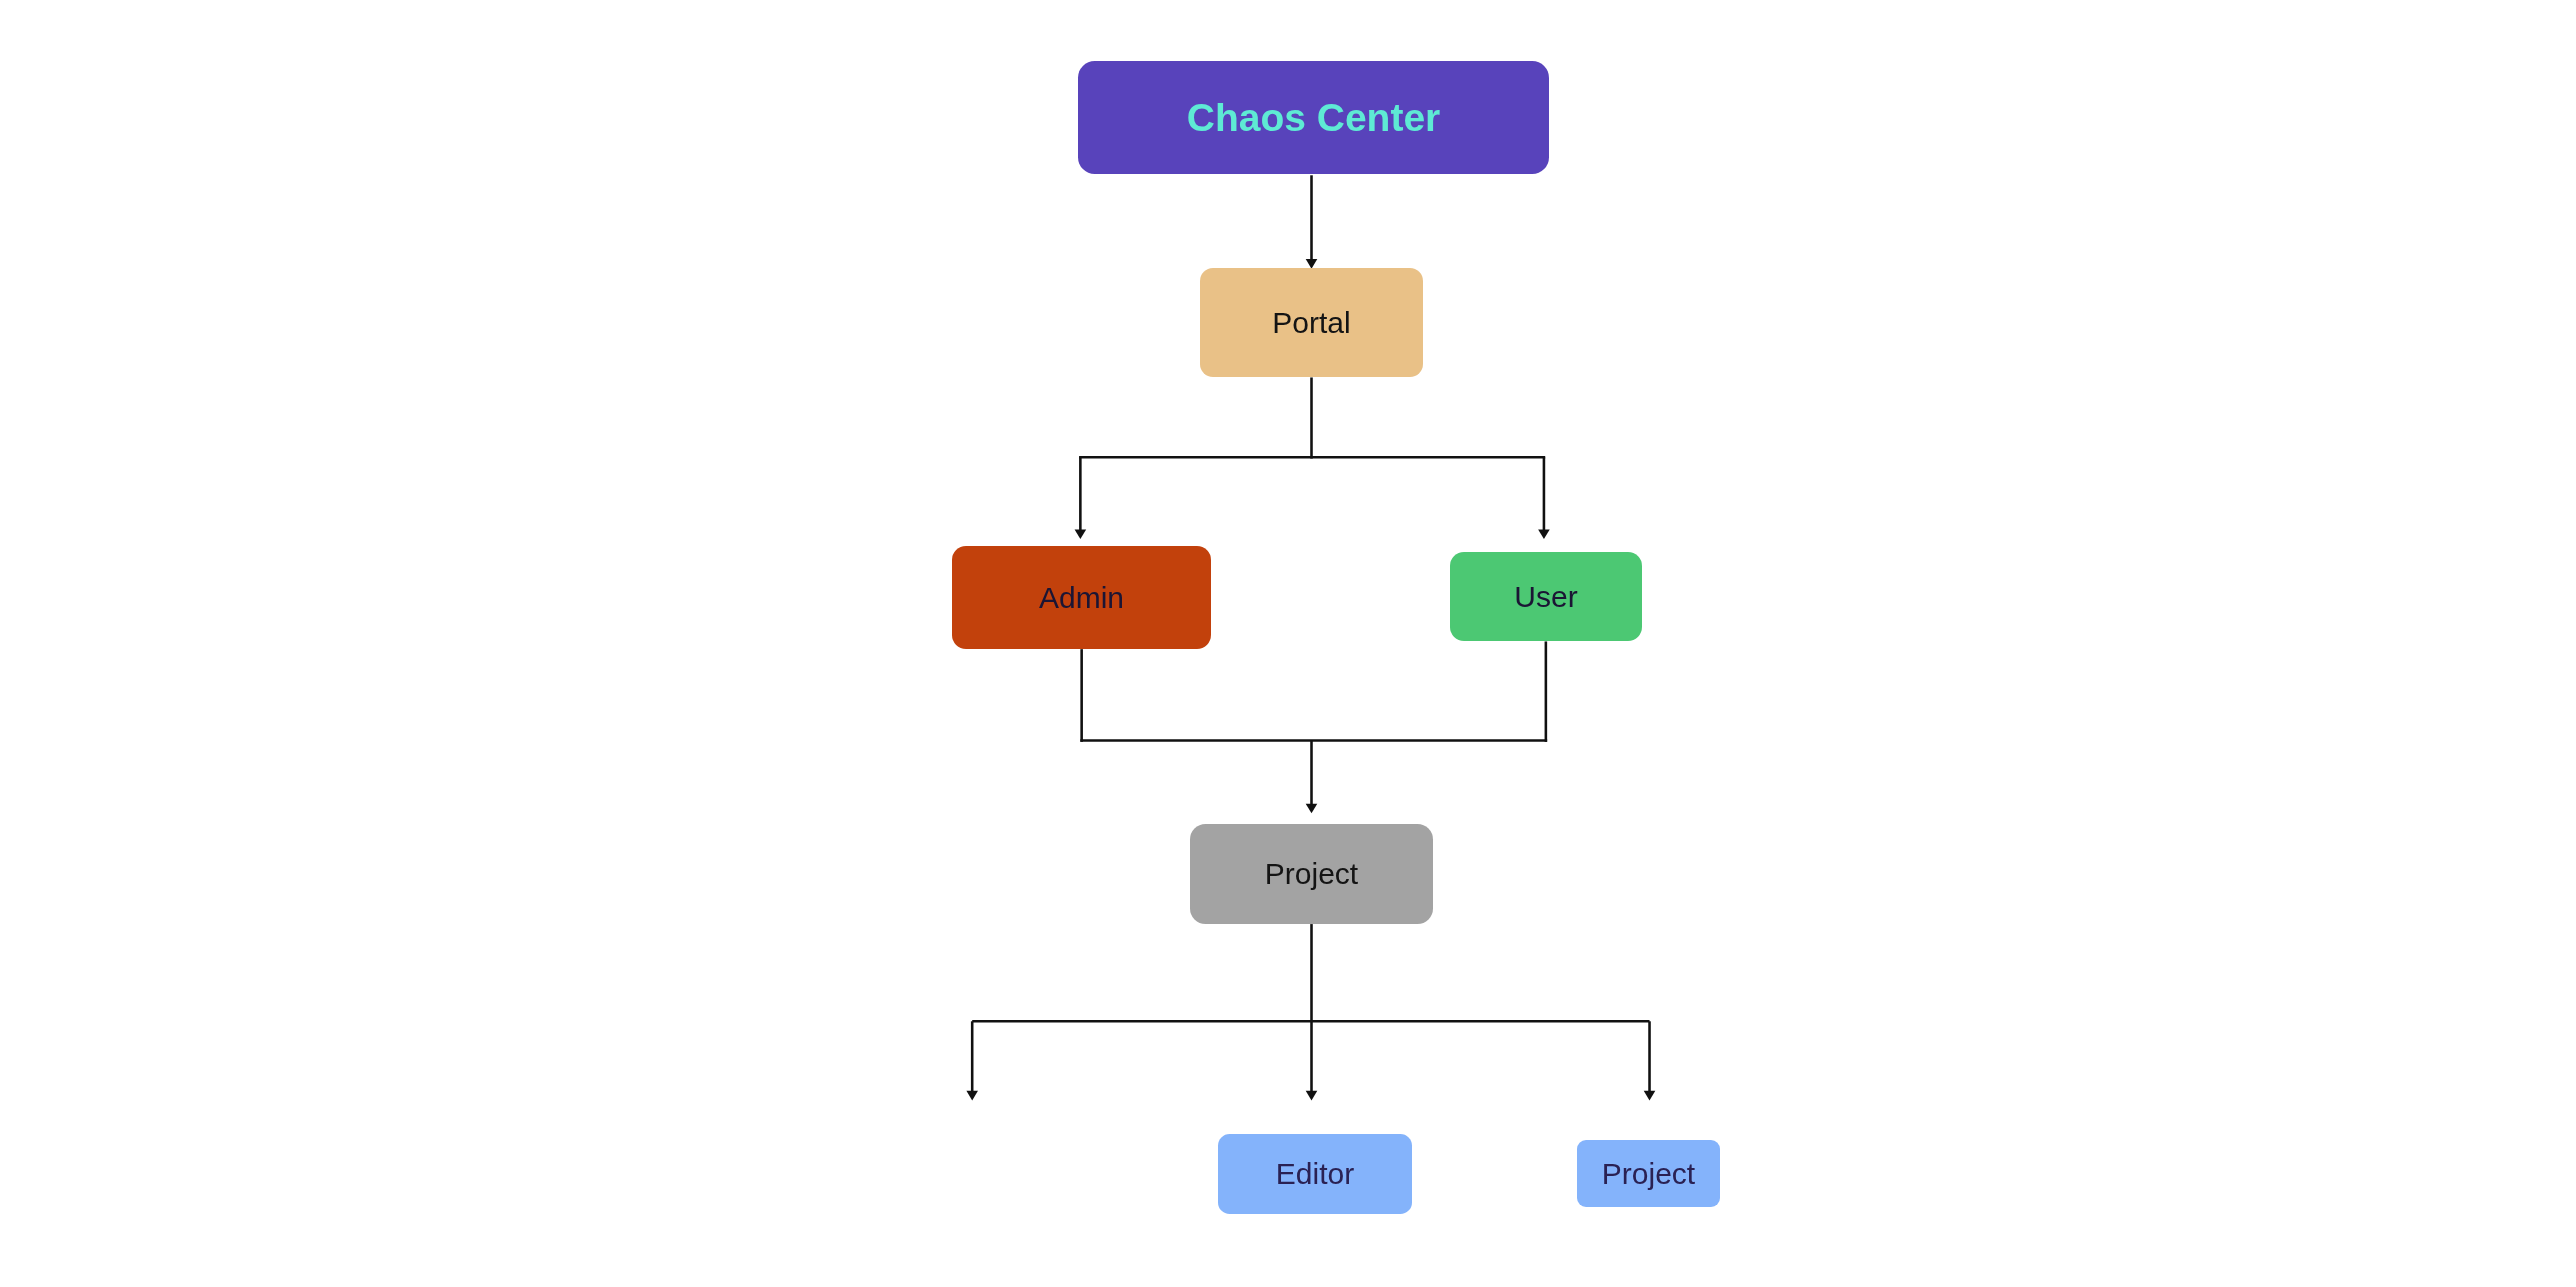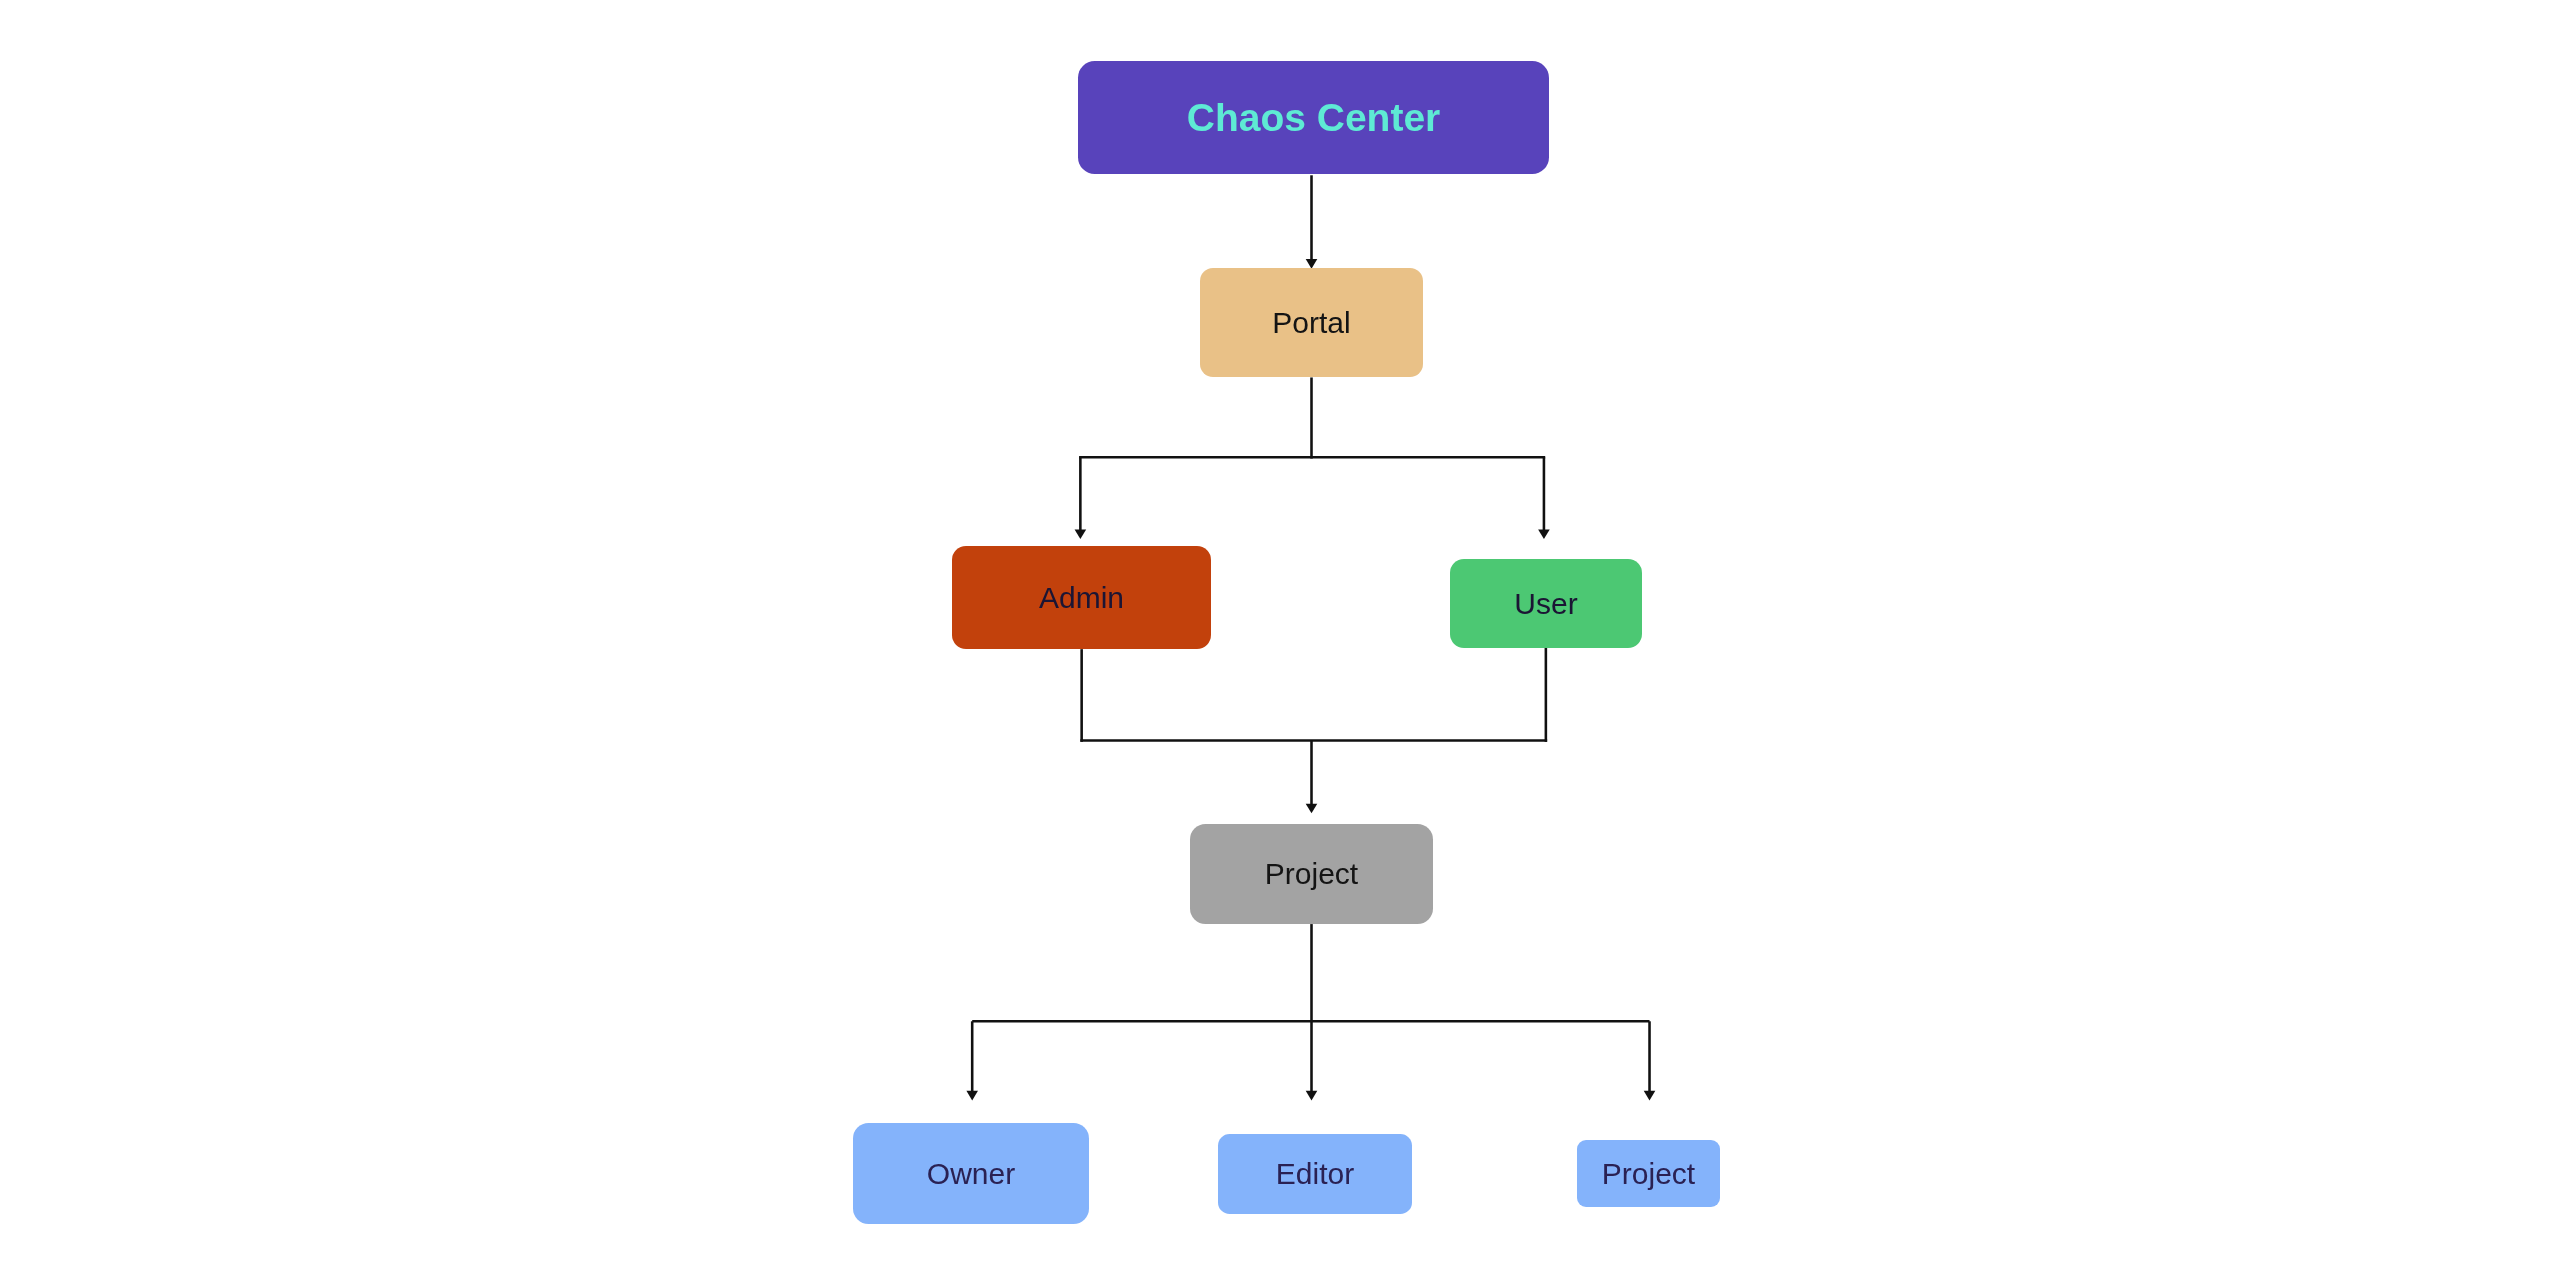--- a/index.html
+++ b/index.html
@@ -53,21 +53,20 @@
   }
   #node-admin {
     left: 952px; top: 546px; width: 259px; height: 103px;
     background: #c2410c; color: #1B1534;
     border-radius: 14px;
   }
   #node-user {
     left: 1450px; top: 552px; width: 192px; height: 89px;
     background: #4CC873; color: #1B1534;
     border-radius: 14px;
-    margin-top: 7px;
   }
   #node-project {
     left: 1190px; top: 824px; width: 243px; height: 100px;
     background: #a3a3a3; color: #141414;
     border-radius: 15.5px;
   }
   #node-owner {
     left: 853px; top: 1123px; width: 236px; height: 101px;
     background: #84B3FB; color: #2A2153;
     border-radius: 15.5px;
@@ -128,23 +127,20 @@
   </div>
 
   <div class="node" id="node-user">
     <span>User</span>
   </div>
 
   <div class="node" id="node-project">
     <span>Project</span>
   </div>
 
-  <div class="node" id="node-owner">
-    <span>Owner</span>
-  </div>
 
   <div class="node" id="node-editor">
     <span>Editor</span>
   </div>
 
   <div class="node" id="node-viewer">
     <span>Project</span>
   </div>
 
 </div>

